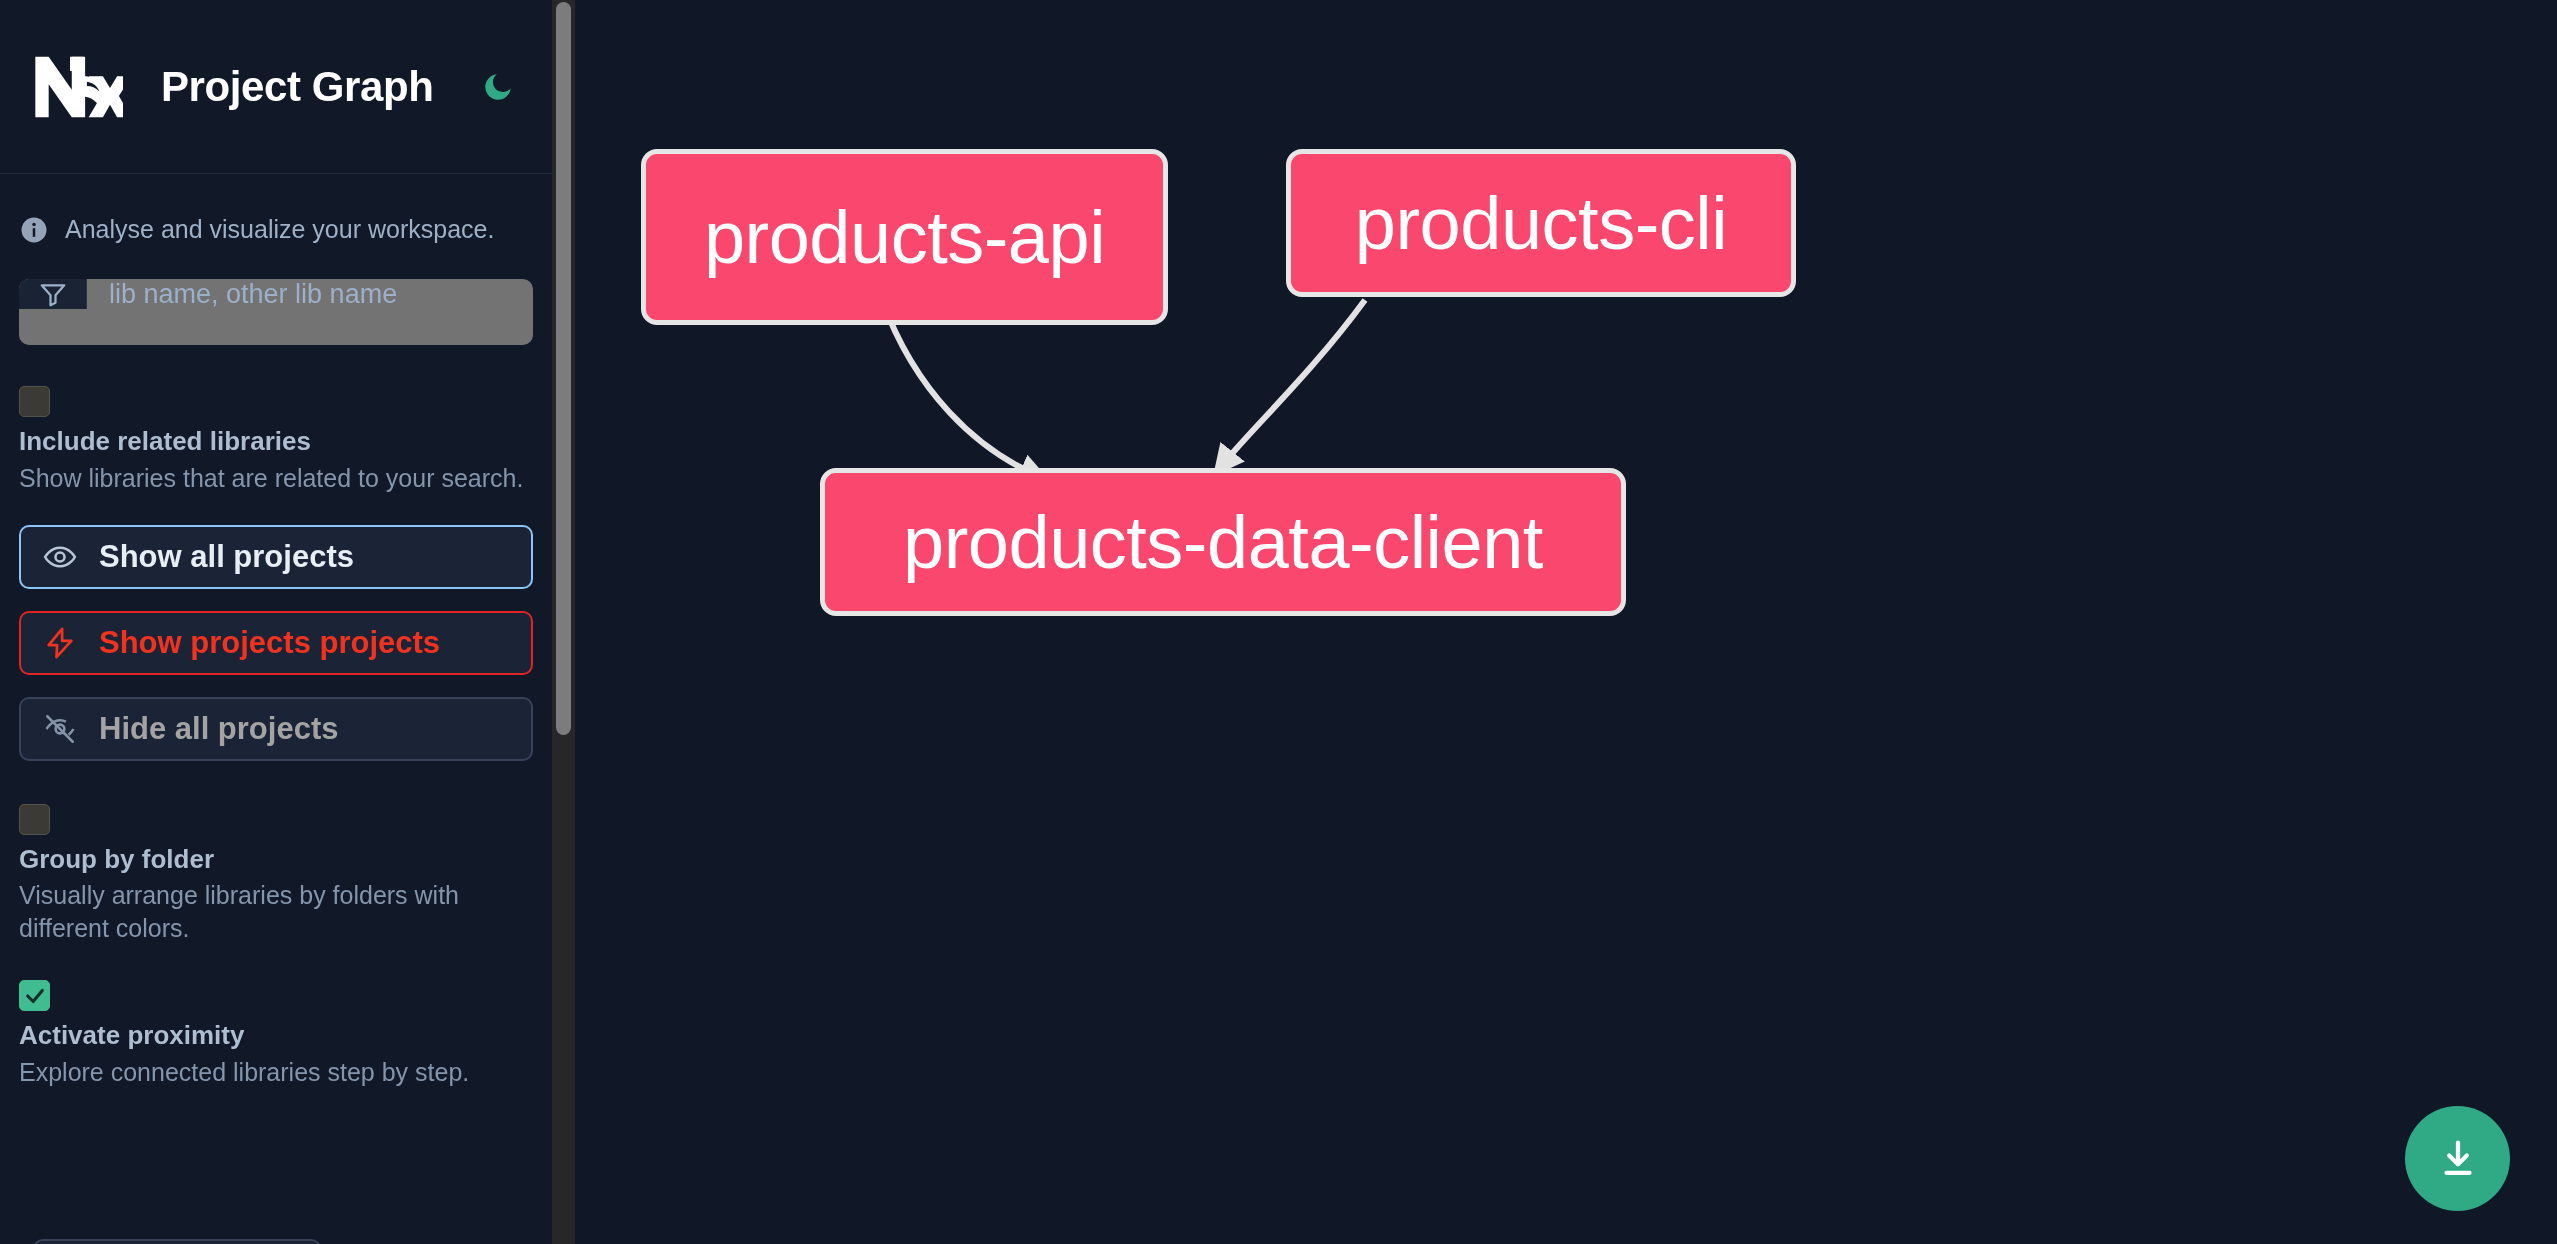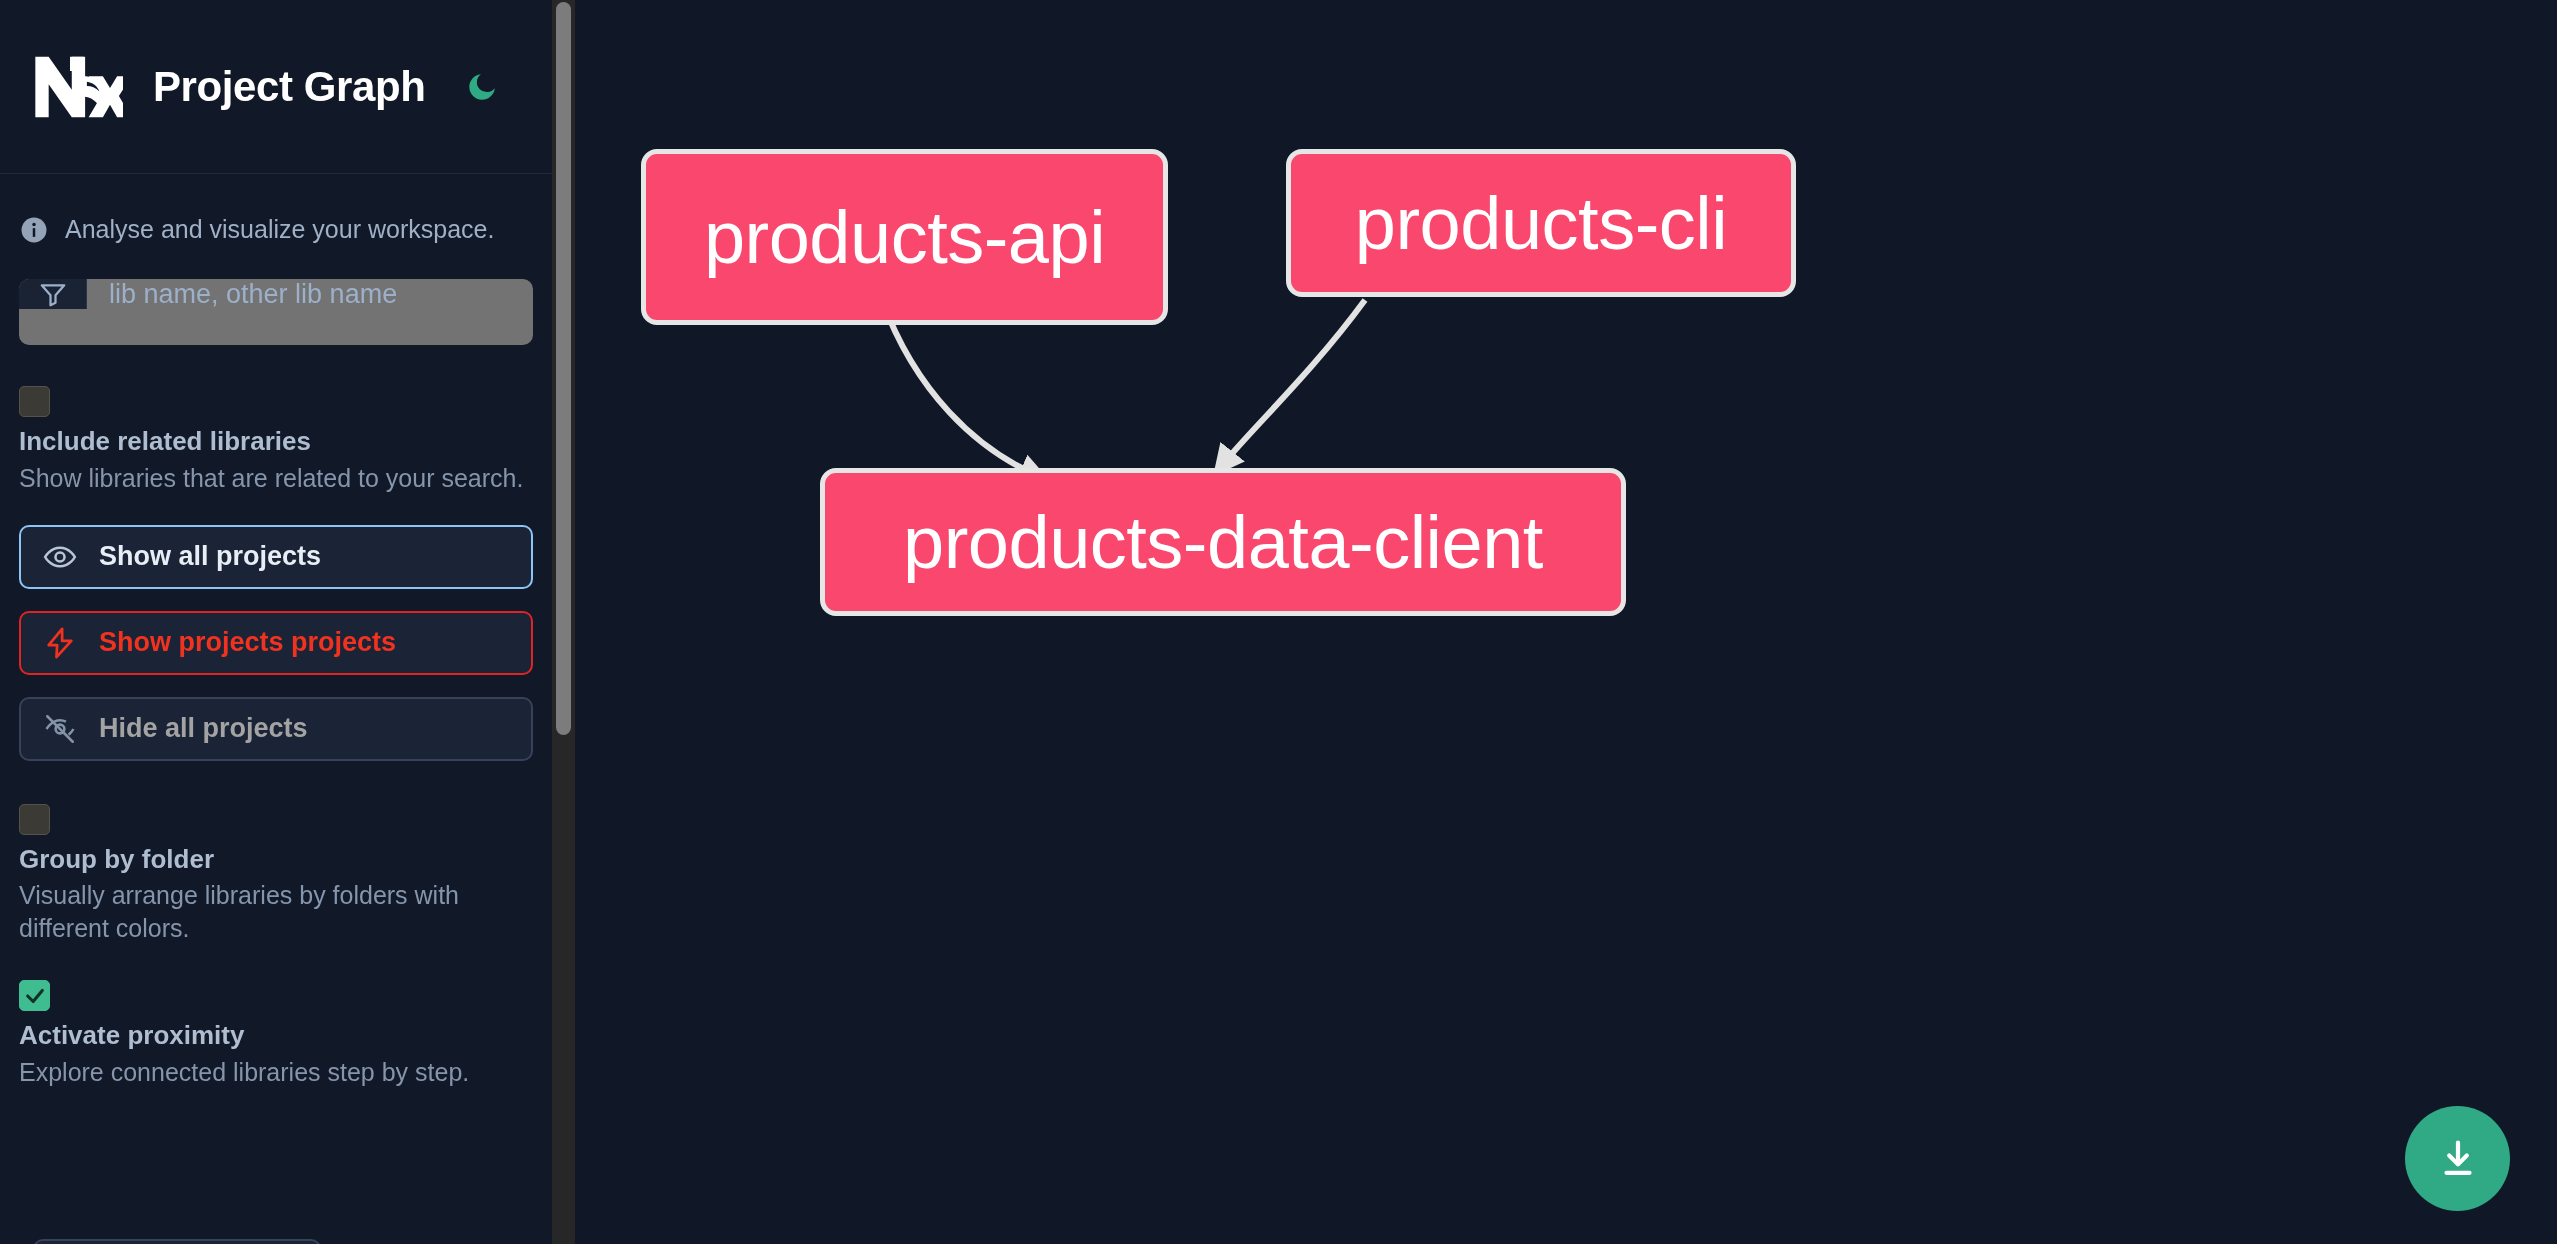--- a/index.html
+++ b/index.html
@@ -37,21 +37,21 @@
     height: 1244px;
     overflow: hidden;
   }
 
   .sidebar-header {
     height: 174px;
     display: flex;
     align-items: center;
     padding-left: 33px;
     border-bottom: 1px solid #1f2a3d;
-    gap: 3px;
+    gap: 11px;
   }
 
   .nx-logo {
     width: 90px;
     height: 64px;
     flex: 0 0 90px;
     display: block;
   }
 
   .app-title {
@@ -169,21 +169,21 @@
     display: flex;
     align-items: center;
     gap: 22px;
     height: 64px;
     padding: 0 22px;
     border-radius: 10px;
     background: #1b2436;
     border: 2px solid transparent;
     margin-bottom: 22px;
     cursor: pointer;
-    font-size: 27px;
+    font-size: 31px;
     font-weight: 700;
   }
   .btn-icon { width: 34px; height: 34px; flex: 0 0 34px; display:block; }
   .btn.show-all {
     border-color: #8cc4f5;
     color: #e8eef6;
   }
   .btn.show-affected {
     border-color: #e02424;
     color: #f0321f;

